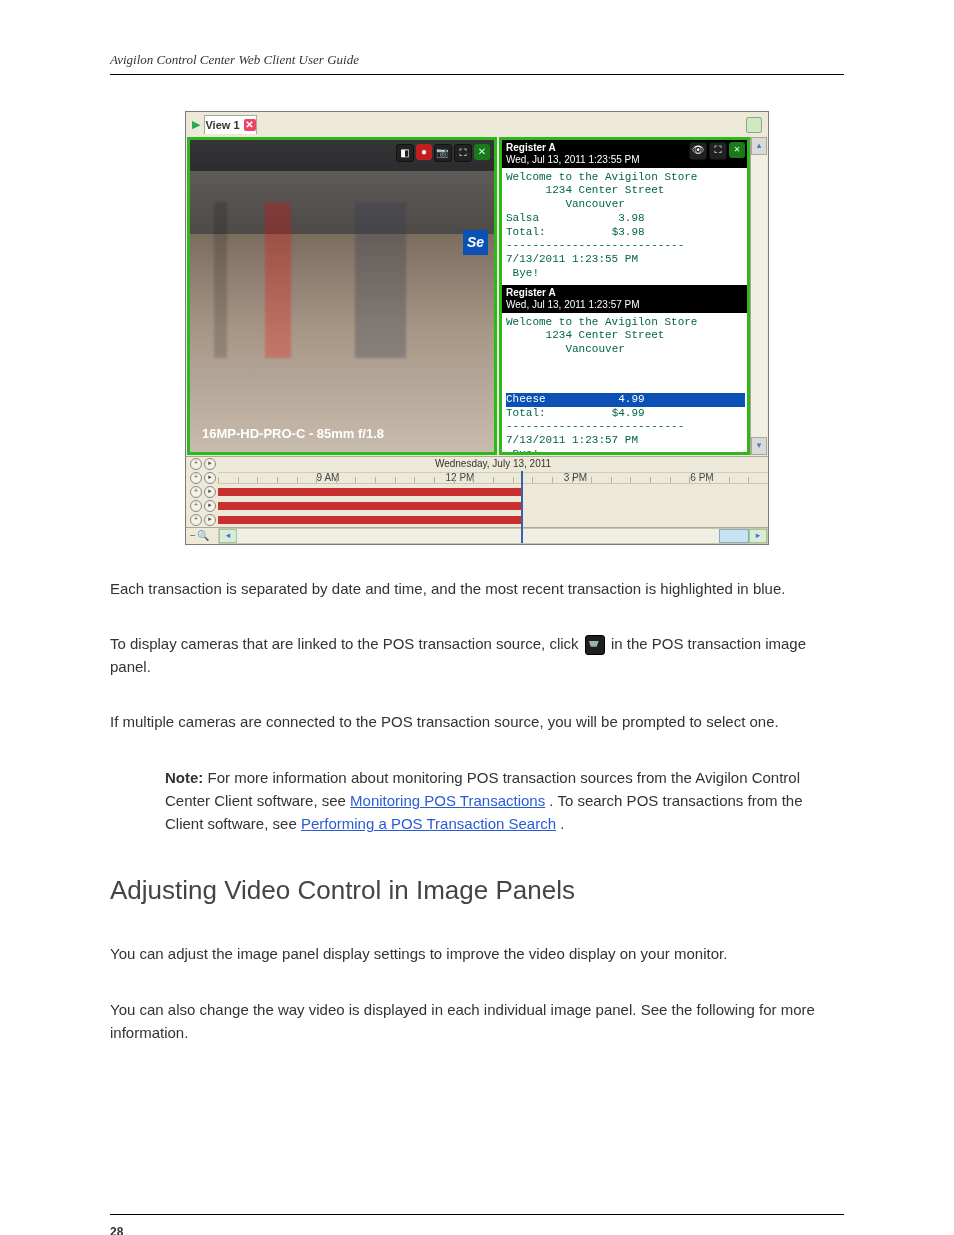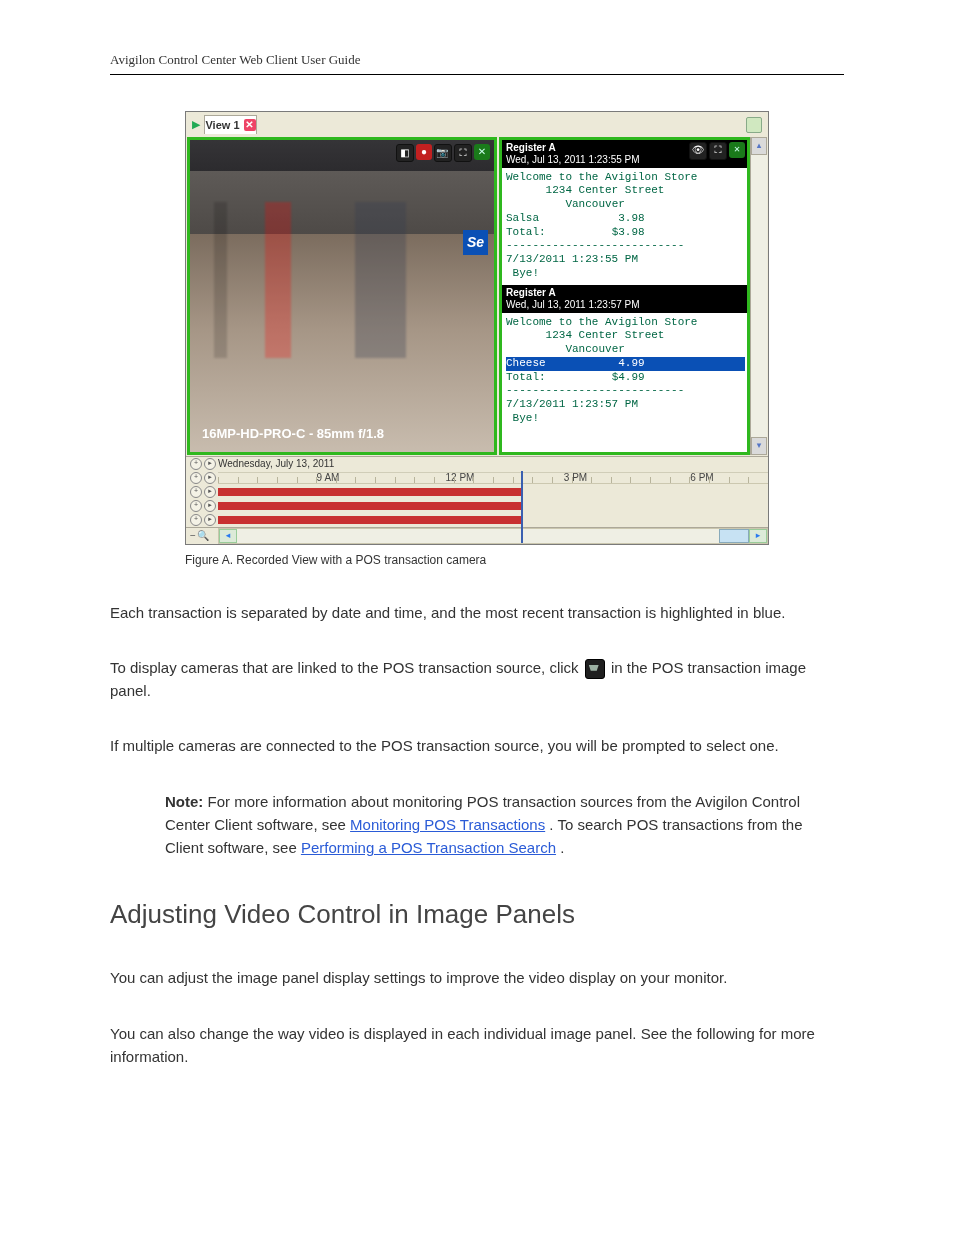--- a/index.html
+++ b/index.html
@@ -5,20 +5,21 @@
   body {
     font-family: Georgia, 'Times New Roman', serif;
     background: #fff;
     margin: 0;
     padding: 50px 110px 40px 110px;
     color: #333;
     font-size: 14px;
     line-height: 1.5;
   }
   .header-title {
+    font-style: italic;
     font-size: 13px;
     color: #333;
     border-bottom: 1px solid #000;
     padding-bottom: 4px;
     margin-bottom: 36px;
   }
   .figure-wrap {
     margin: 0 auto 30px auto;
     width: 584px;
   }
@@ -167,35 +168,37 @@
   .receipt-header b { font-weight:bold; }
   .receipt-body {
     padding: 3px 2px 0 4px;
     white-space: pre;
     line-height: 1.25;
   }
   .receipt-highlight {
     background:#0a50b5;
     color:#fff;
     display:block;
+    margin-top:36px;
   }
   .right-icons {
     position:absolute;
     top:2px; right:2px;
     display:flex;
     gap:2px;
   }
   .timeline {
     border-top: 1px solid #aca899;
     background:#ece9d8;
     font-family: Tahoma, Arial, sans-serif;
     font-size: 10px;
     color:#333;
   }
   .timeline-datehead {
+    text-align:center;
     padding: 1px 0;
     border-bottom: 1px solid #d0cdb8;
   }
   .timeline-row {
     display:flex;
     align-items:center;
     height: 14px;
   }
   .timeline-ctrl {
     width:28px;
@@ -494,21 +497,20 @@
           </div>
         <div class="hscroll">
           <div class="h-arrow">◂</div>
           <div class="h-thumb"></div>
           <div class="h-arrow">▸</div>
         </div>
       </div>
     </div>
 
   </div>
-  <div class="caption" style="margin-top:6px;">Figure A. Recorded View with a POS transaction camera</div>
 </div>
 
 <div class="body-text">Each transaction is separated by date and time, and the most recent transaction is highlighted in blue.</div>
 
 <div class="body-text">
   <span>To display cameras that are linked to the POS transaction source, click </span>
   <span class="inline-icon"></span>
   <span> in the POS transaction image panel.</span>
 </div>
 

